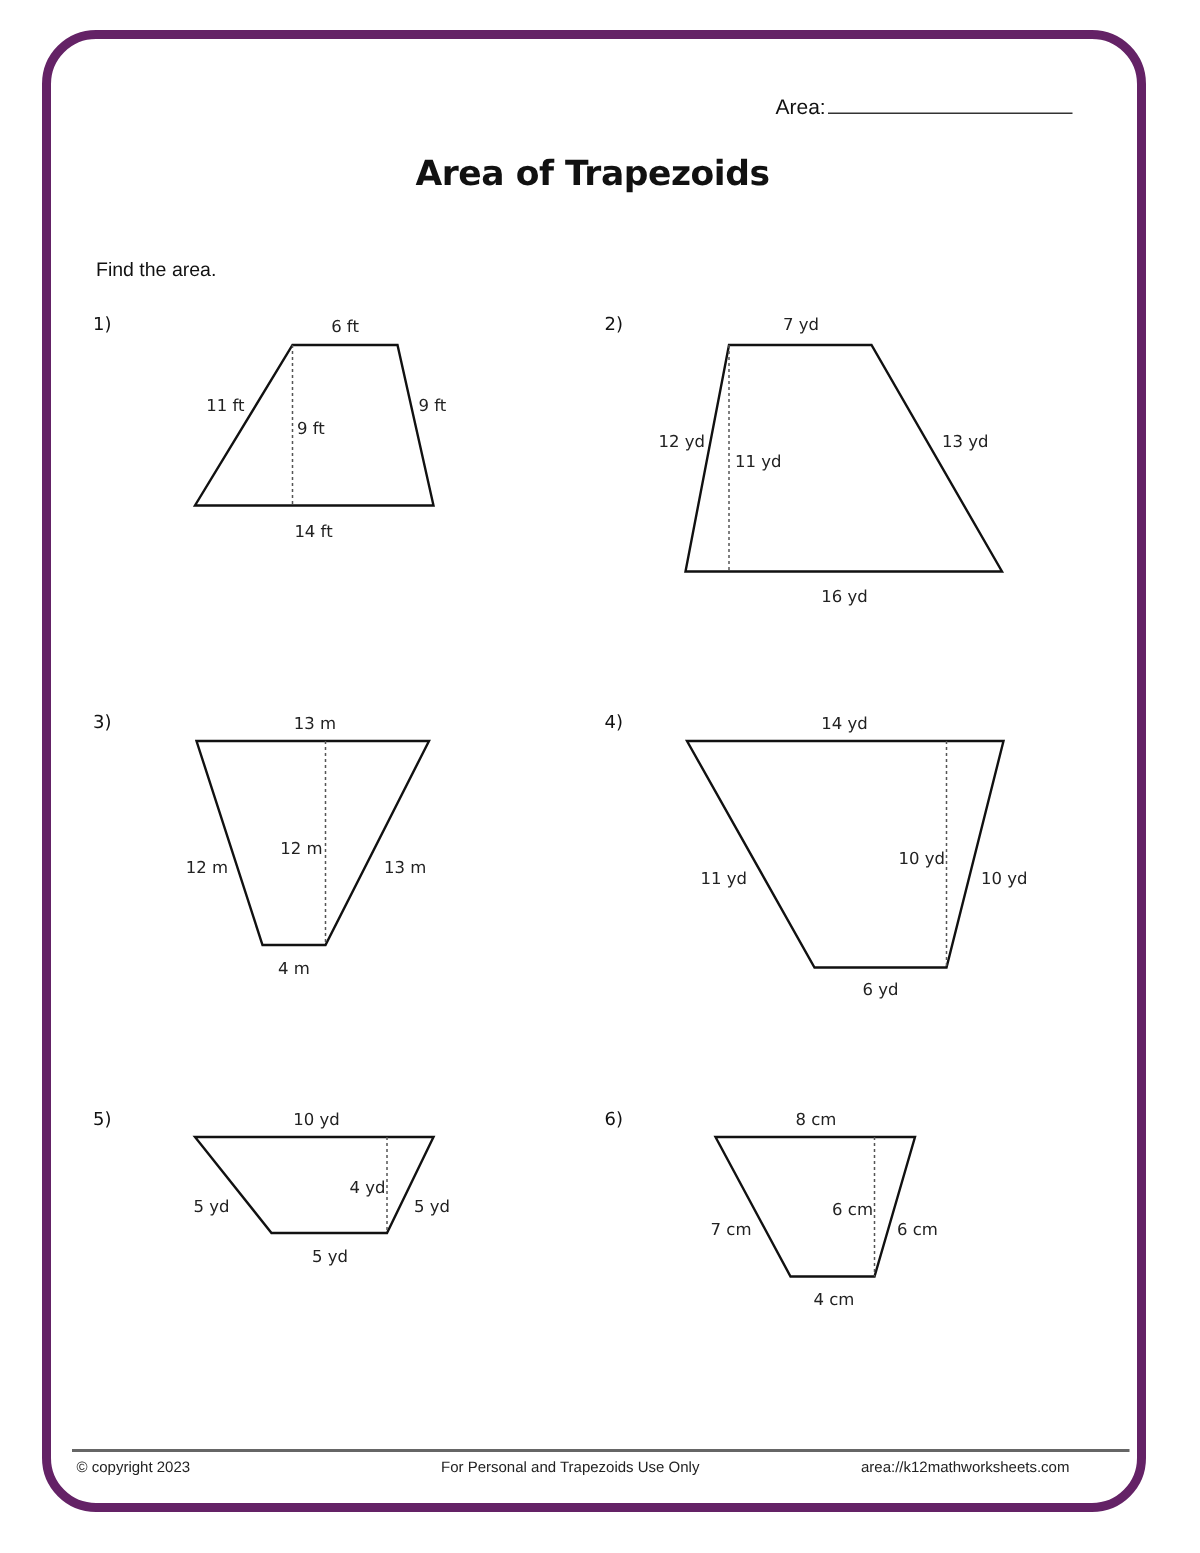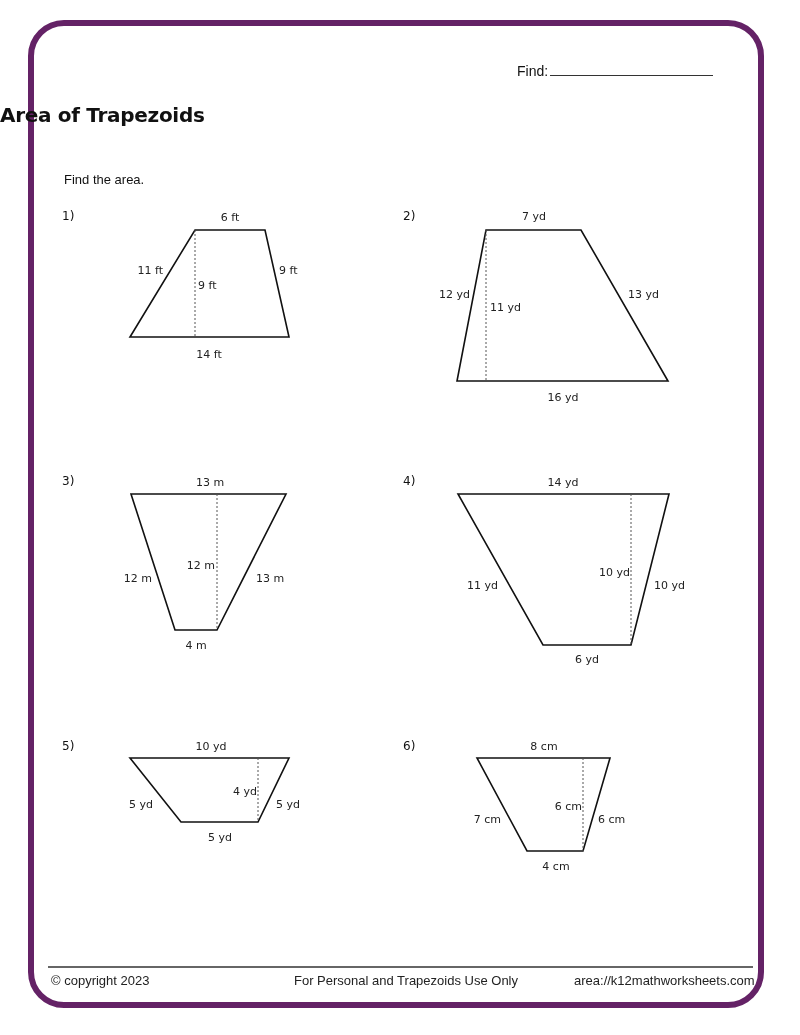--- a/index.html
+++ b/index.html
@@ -3,35 +3,35 @@
 <meta charset="utf-8">
 <style>
   html, body { margin:0; padding:0; background:#ffffff; }
   body { width:800px; height:1035px; position:relative; overflow:hidden;
          font-family:"DejaVu Sans", sans-serif; color:#111; }
   .frame { position:absolute; left:28px; top:20px; width:736px; height:988px;
            border:6px solid #642266; border-radius:36px; box-sizing:border-box; }
   .abs { position:absolute; white-space:nowrap; }
   .name-line { left:517px; top:63px; font-size:14px; font-family:"Liberation Sans", sans-serif; }
   .name-line .blank { display:inline-block; width:163px; border-bottom:1px solid #333; height:12px; vertical-align:baseline; margin-left:2px; }
-  .title { left:0; width:790px; top:103px; font-size:20px; font-weight:bold; font-family:"DejaVu Sans", sans-serif; letter-spacing:-0.3px; }
+  .title { left:0; width:790px; text-align:center; top:103px; font-size:23px; font-weight:bold; font-family:"DejaVu Sans", sans-serif; letter-spacing:-0.3px; }
   .instr { left:64px; top:172px; font-size:13px; font-family:"Liberation Sans", sans-serif; }
   .pnum { font-size:12px; font-family:"DejaVu Sans", sans-serif; }
   svg.fig { position:absolute; left:0; top:0; }
   svg text { font-family:"DejaVu Sans", sans-serif; font-size:11px; fill:#222; }
   .footer-rule { position:absolute; left:48px; top:966px; width:705px; height:0; border-top:2px solid #666; }
-  .foot { top:973px; font-size:13px; font-family:"Liberation Sans", sans-serif; color:#222; }
+  .foot { top:973px; font-size:10px; font-family:"Liberation Sans", sans-serif; color:#222; }
 </style>
 </head>
 <body>
 
 <div class="frame"></div>
 
 <div class="abs name-line">
-  <span>Find:</span><span class="blank"></span>
+  <span>Area:</span><span class="blank"></span>
 </div>
 
 <div class="abs title">Area of Trapezoids</div>
 <div class="abs instr">Find the area.</div>
 
 <div class="abs pnum" style="left:62px;top:209px;">1)</div>
 <div class="abs pnum" style="left:403px;top:209px;">2)</div>
 <div class="abs pnum" style="left:62px;top:474px;">3)</div>
 <div class="abs pnum" style="left:403px;top:474px;">4)</div>
 <div class="abs pnum" style="left:62px;top:739px;">5)</div>

